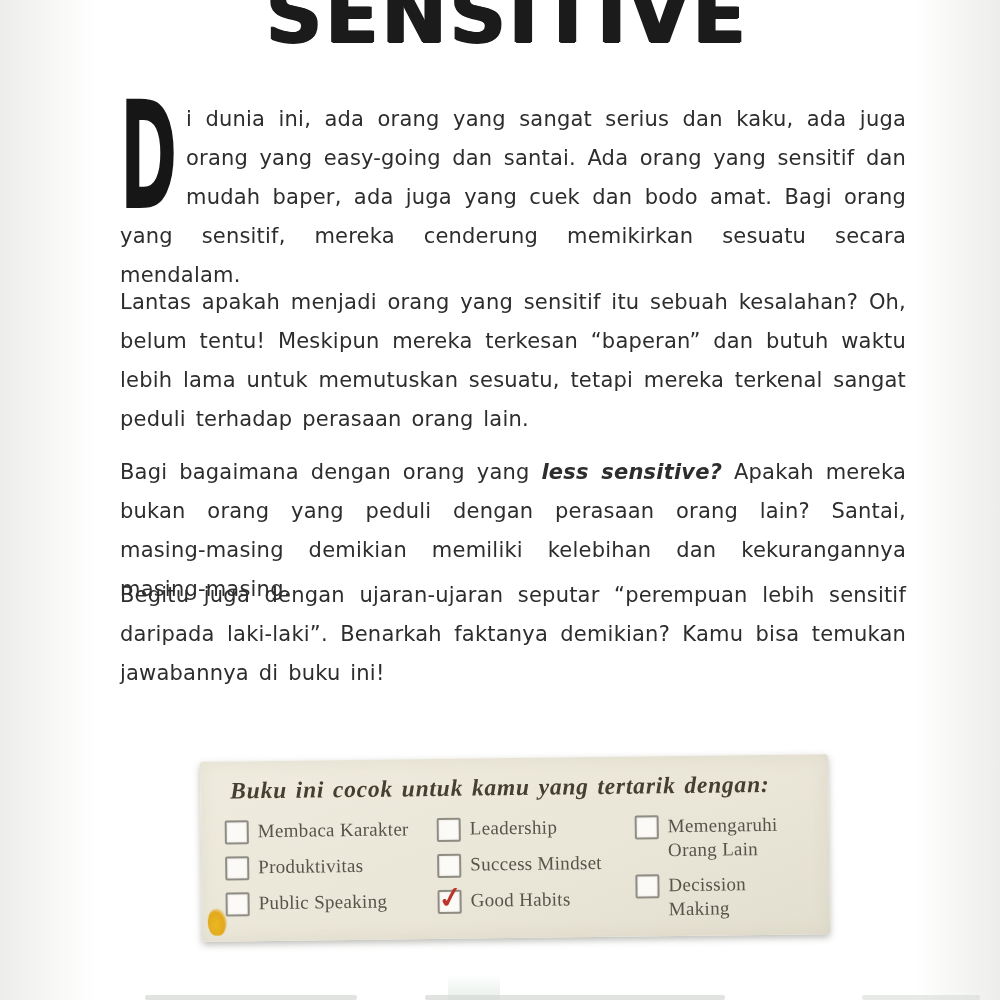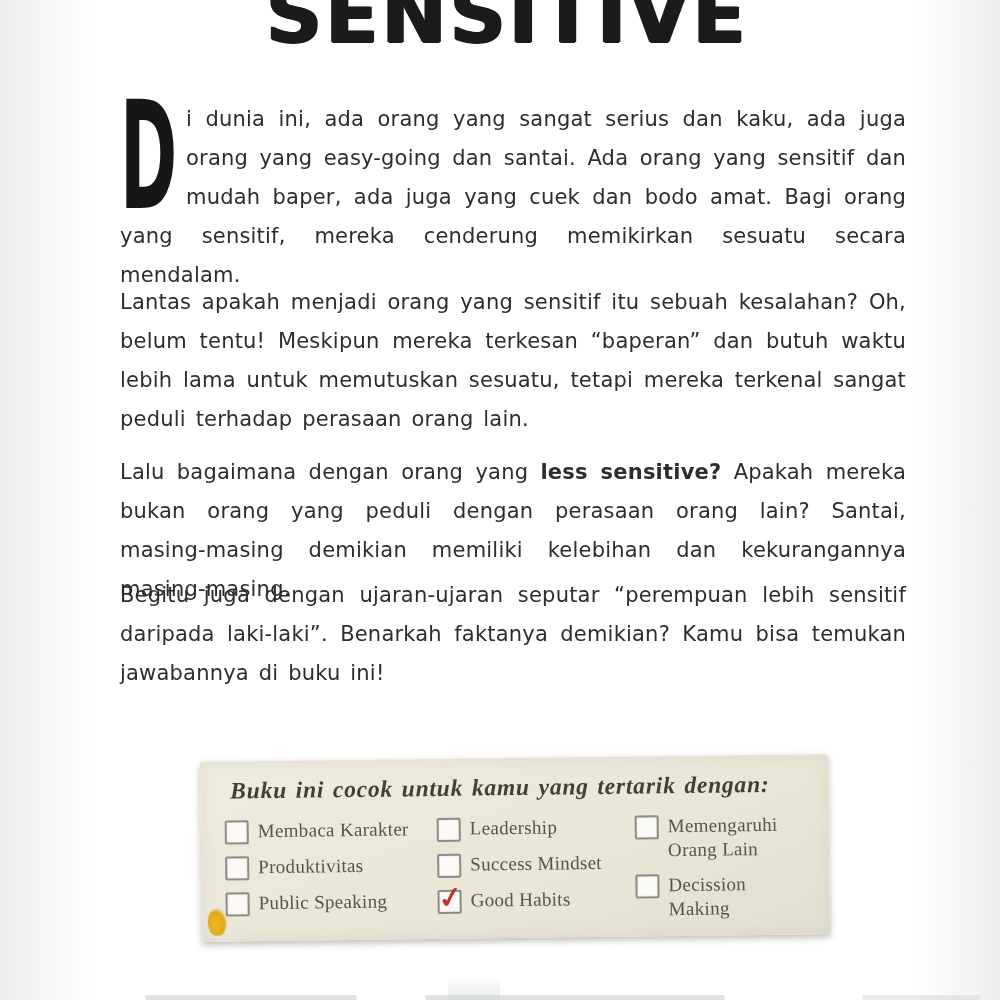--- a/index.html
+++ b/index.html
@@ -30,21 +30,21 @@
   .p1{top:100px;}
   .p2{top:283px;}
   .p3{top:453px;}
   .p4{top:576px;}
   .dropcap{
     float:left;display:block;width:54px;height:112px;margin:3px 12px 0 0;
     font-size:150px;line-height:106px;font-weight:bold;color:#161616;
     transform:scaleX(0.46);transform-origin:left top;
   }
   .seg-italic{}
-  .seg-bold-italic{font-weight:bold;}
+  .seg-bold-italic{font-style:italic;font-weight:bold;}
 
   
   .checkbox-card{
     position:absolute;left:201px;top:758px;width:628px;height:180px;
     background:linear-gradient(160deg,#efecdf 0%,#e9e5d7 60%,#e3dfd0 100%);
     border-radius:3px;transform:rotate(-0.7deg);
     box-shadow:0 3px 7px rgba(60,60,50,0.35),inset 0 0 18px rgba(150,140,110,0.12);
   }
   .checkbox-card h2{
     margin:16px 0 0 30px;font-family:"Liberation Serif",serif;
@@ -97,21 +97,21 @@
 
 <div class="para p1">
   <span class="dropcap">D</span><span>i dunia ini, ada orang yang sangat serius dan kaku, ada juga orang yang easy-going dan santai. Ada orang yang sensitif dan mudah baper, ada juga yang cuek dan bodo amat. Bagi orang yang sensitif, mereka cenderung memikirkan sesuatu secara mendalam.</span>
 </div>
 
 <div class="para p2">
   <span class="seg-italic">Lantas apakah menjadi orang yang sensitif itu sebuah kesalahan? </span><span>Oh, belum tentu! Meskipun mereka terkesan “baperan” dan butuh waktu lebih lama untuk memutuskan sesuatu, tetapi mereka terkenal sangat peduli terhadap perasaan orang lain.</span>
 </div>
 
 <div class="para p3">
-  <span>Lalu bagaimana dengan orang yang </span><span class="seg-bold-italic">less sensitive?</span><span> Apakah mereka bukan orang yang peduli dengan perasaan orang lain? Santai, masing-masing demikian memiliki kelebihan dan kekurangannya masing-masing.</span>
+  <span>Bagi bagaimana dengan orang yang </span><span class="seg-bold-italic">less sensitive?</span><span> Apakah mereka bukan orang yang peduli dengan perasaan orang lain? Santai, masing-masing demikian memiliki kelebihan dan kekurangannya masing-masing.</span>
 </div>
 
 <div class="para p4">
   <span>Begitu juga dengan ujaran-ujaran seputar “perempuan lebih sensitif daripada laki-laki”. </span><span class="seg-italic">Benarkah faktanya demikian? </span><span>Kamu bisa temukan jawabannya di buku ini!</span>
 </div>
 
 <div class="checkbox-card">
   <h2>Buku ini cocok untuk kamu yang tertarik dengan:</h2>
   <div class="check-grid">
     <div class="check-col col-1">

